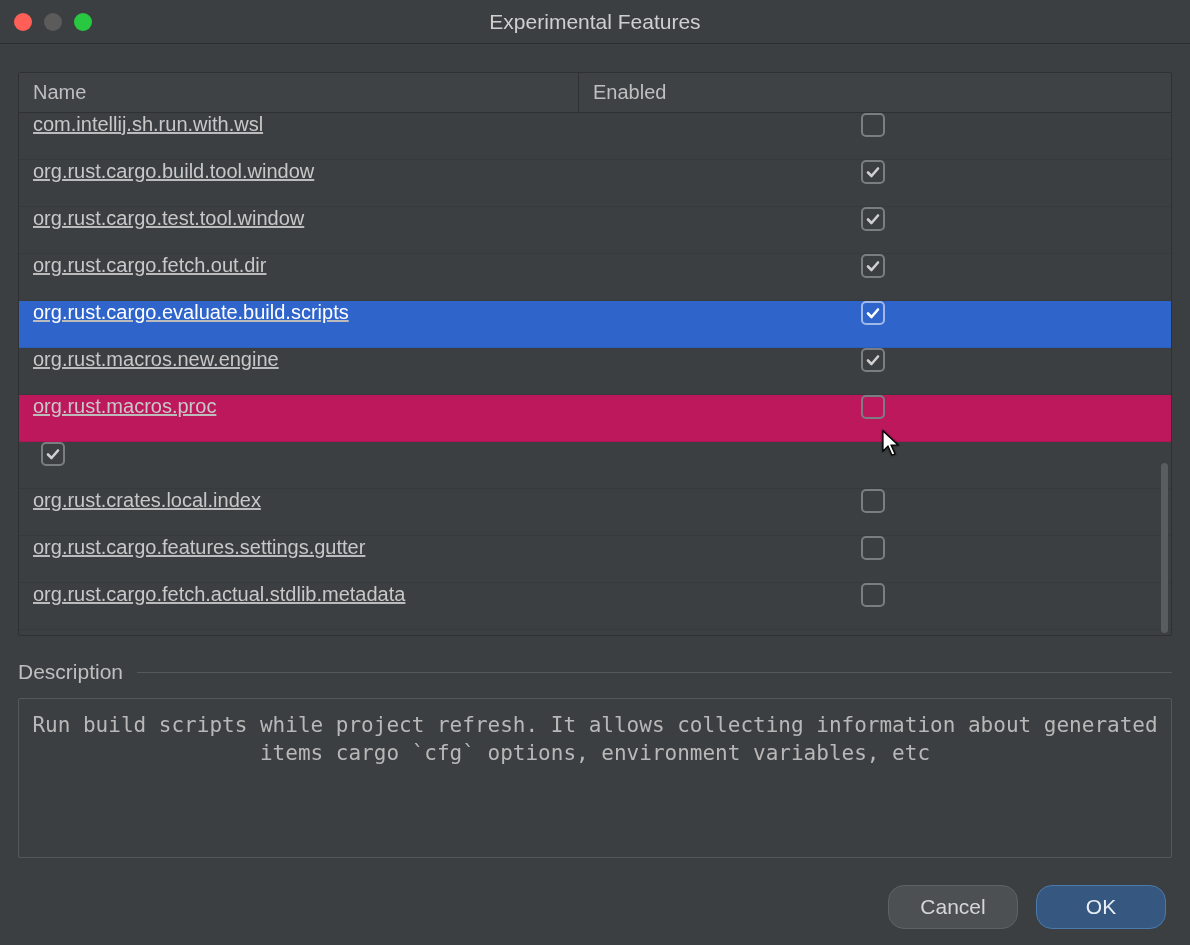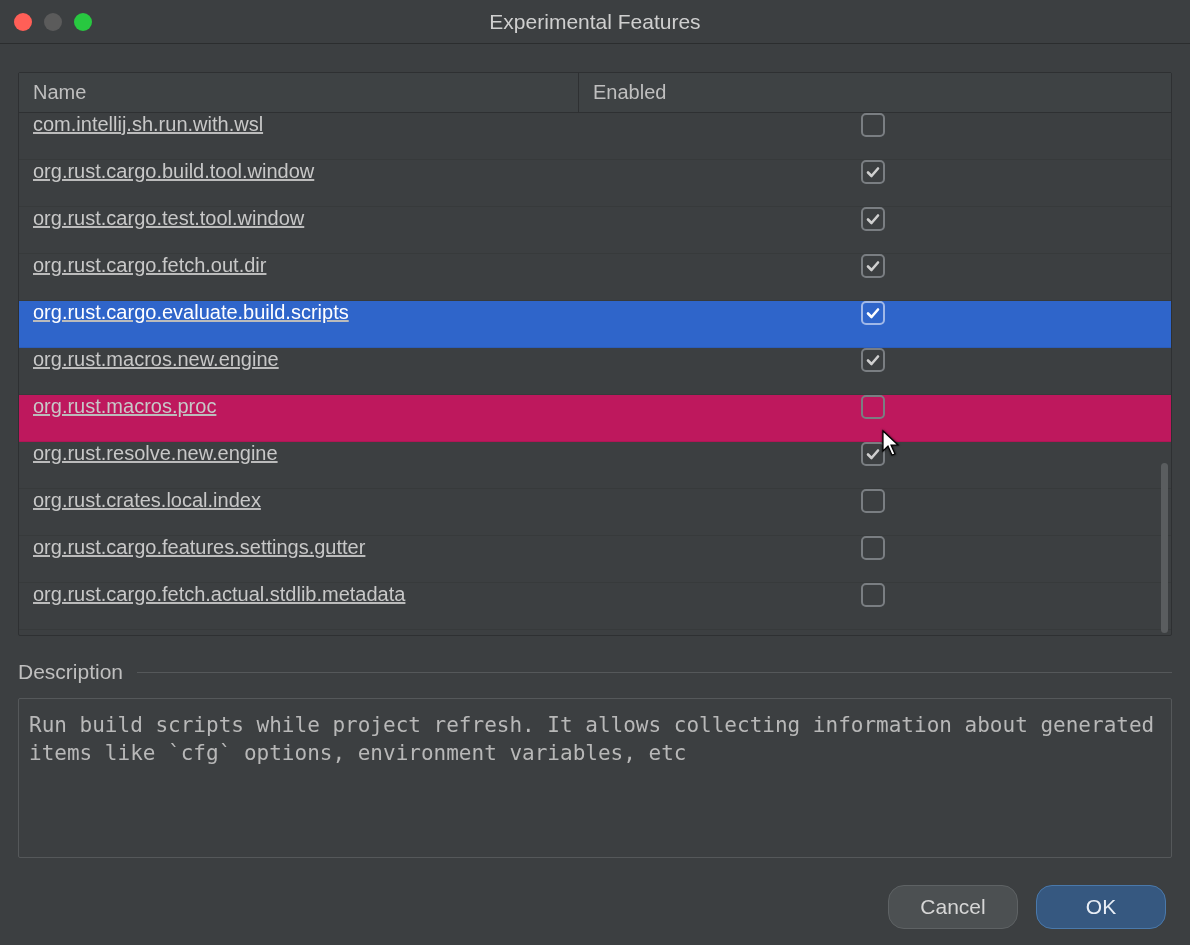--- a/index.html
+++ b/index.html
@@ -124,20 +124,21 @@
   
   .cursor {
     position: absolute;
     pointer-events: none;
   }
   .cursor svg { filter: drop-shadow(0 0 1px rgba(0,0,0,0.8)); }
 
   
   .desc-section {
     margin: 24px 18px 0 18px;
+    text-align: center;
   }
   .desc-header {
     display: flex; align-items: center; gap: 14px;
     color: #bfbfbf;
     font-size: 21px;
   }
   .desc-header .line {
     flex: 1; height: 1px; background: #55585a;
   }
   .desc-box {
@@ -255,21 +256,20 @@
           </div>
         </div>
       </div>
       <div class="row hovered">
         <div class="row-name">org.rust.macros.proc</div>
         <div class="row-cb">
           <div class="checkbox unchecked"></div>
         </div>
       </div>
       <div class="row">
-        <div class="row-name">org.rust.resolve.new.engine</div>
         <div class="row-cb">
           <div class="checkbox checked">
             <svg width="16" height="16" viewBox="0 0 16 16">
               <path class="tick" d="M3 8.5 L6.5 12 L13 4.5"></path>
             </svg>
           </div>
         </div>
       </div>
       <div class="row">
         <div class="row-name">org.rust.crates.local.index</div>
@@ -297,19 +297,19 @@
       <path d="M2 2 L2 22 L7 17 L11 26 L14 25 L10 16 L17 16 Z" fill="#ffffff" stroke="#000000" stroke-width="1.2"></path>
     </svg>
   </div>
 </div>
 
 <div class="desc-section">
   <div class="desc-header">
     <span>Description</span>
     <div class="line"></div>
   </div>
-  <div class="desc-box">Run build scripts while project refresh. It allows collecting information about generated items like `cfg` options, environment variables, etc</div>
+  <div class="desc-box">Run build scripts while project refresh. It allows collecting information about generated items cargo `cfg` options, environment variables, etc</div>
 </div>
 
 <div class="buttons">
   <div class="btn btn-cancel">Cancel</div>
   <div class="btn btn-ok">OK</div>
 </div>
 
 </body></html>

